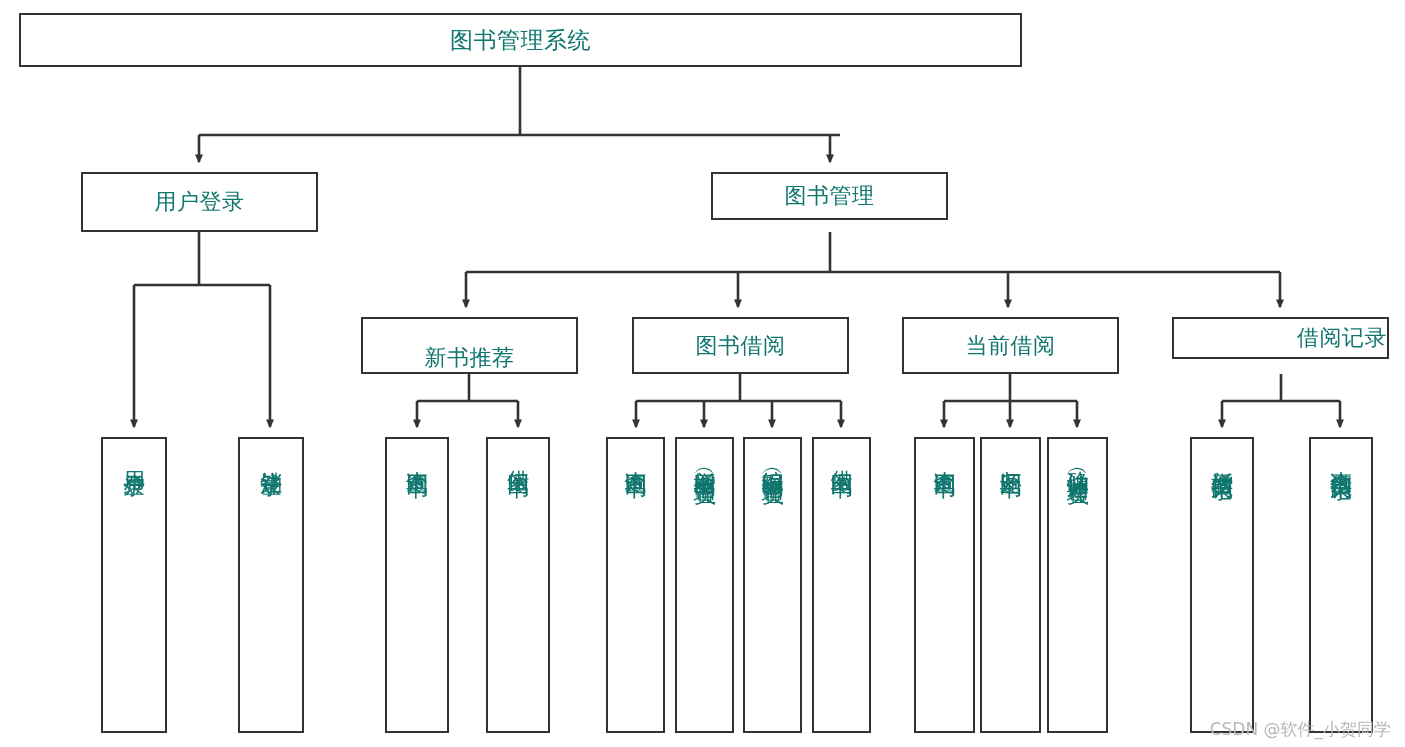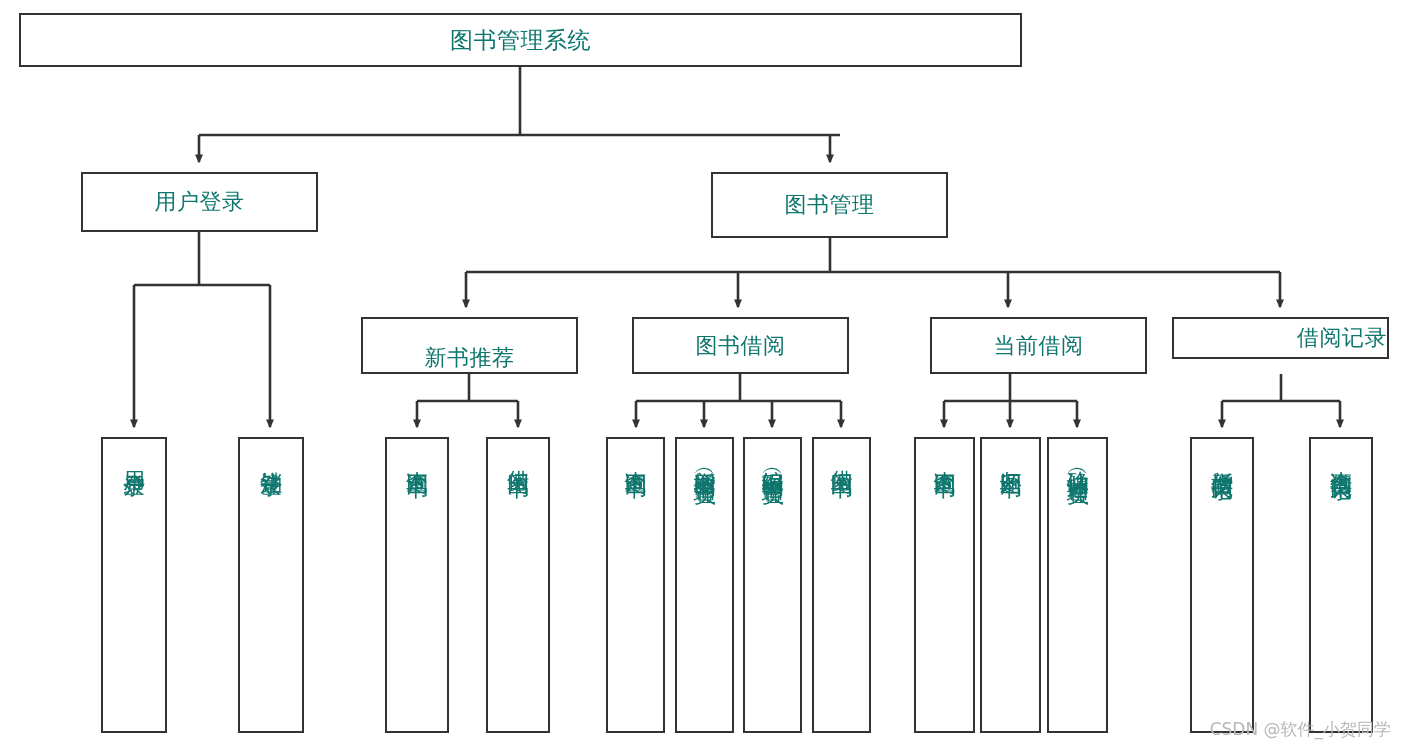--- a/index.html
+++ b/index.html
@@ -131,31 +131,31 @@
     </g>
   </svg>
 
   <div class="node horizontal root" style="left:19px; top:13px; width:1003px; height:54px;">
     <span class="node-label">图书管理系统</span>
   </div>
 
   <div class="node horizontal" style="left:81px; top:172px; width:237px; height:60px;">
     <span class="node-label">用户登录</span>
   </div>
-  <div class="node horizontal" style="left:711px; top:172px; width:237px; height:66px;">
+  <div class="node horizontal" style="left:711px; top:172px; width:237px; height:48px;">
     <span class="node-label">图书管理</span>
   </div>
 
   <div class="node horizontal" style="left:361px; top:317px; width:217px; height:57px;align-items:flex-end;">
     <span class="node-label">新书推荐</span>
   </div>
   <div class="node horizontal" style="left:632px; top:317px; width:217px; height:57px;">
     <span class="node-label">图书借阅</span>
   </div>
-  <div class="node horizontal" style="left:902px; top:317px; width:217px; height:57px;margin-left:28px;">
+  <div class="node horizontal" style="left:902px; top:317px; width:217px; height:57px;">
     <span class="node-label">当前借阅</span>
   </div>
   <div class="node horizontal" style="left:1172px; top:317px; width:217px; height:42px;justify-content:flex-end;">
     <span class="node-label">借阅记录</span>
   </div>
 
   <div class="node vertical" style="left:101px; top:437px; width:66px; height:296px;">
     <span class="node-label">用户登录</span>
   </div>
   <div class="node vertical" style="left:238px; top:437px; width:66px; height:296px;">

